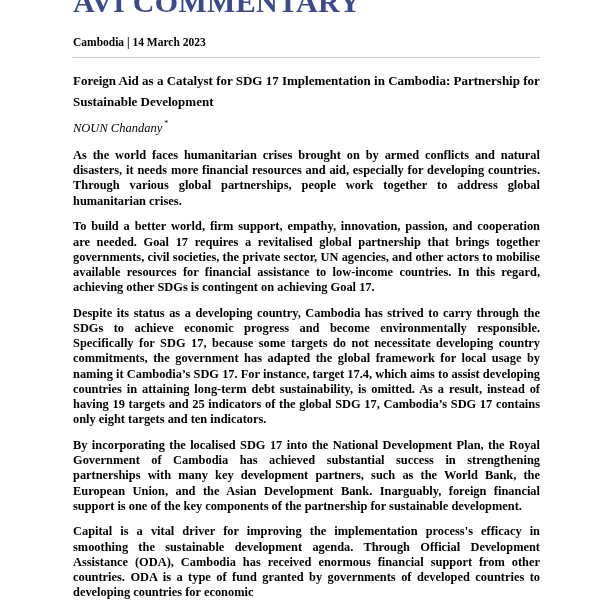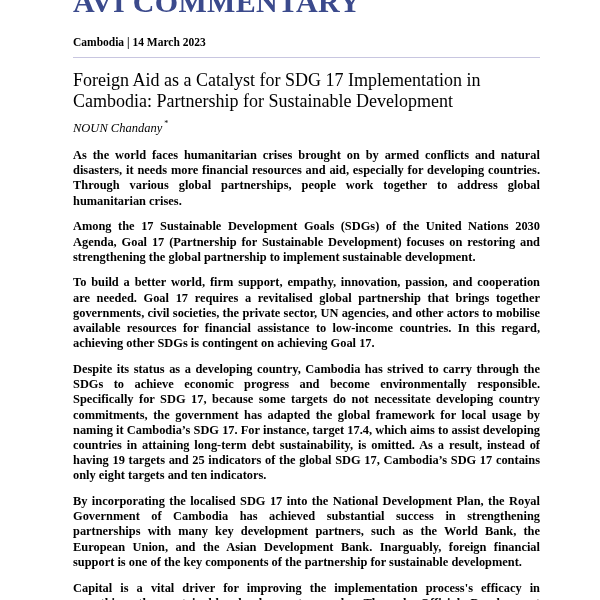--- a/index.html
+++ b/index.html
@@ -1,21 +1,21 @@
 <!DOCTYPE html>
 <html><head>
 <meta charset="utf-8">
 <style>
   html, body { margin:0; padding:0; background:#ffffff; }
   body { width:600px; height:600px; overflow:hidden; position:relative; font-family:"Liberation Serif", serif; color:#000; }
   .page { position:absolute; left:0; top:0; width:600px; height:600px; }
   .masthead { position:absolute; left:73px; top:-16px; font-family:"Liberation Serif", serif; font-weight:bold; font-size:30px; letter-spacing:0.3px; color:#3b4a8c; white-space:nowrap; line-height:36px; }
   .dateline { position:absolute; left:73px; top:35px; font-weight:bold; font-size:11.5px; line-height:14px; white-space:nowrap; }
   .rule { position:absolute; left:73px; top:57px; width:467px; height:1px; background:#c8c6e0; }
-  .title { position:absolute; left:73px; top:70px; width:470px; font-weight:normal; font-size:18px; line-height:21px; }
+  .title { position:absolute; left:73px; top:70px; width:470px; font-weight:bold; font-size:13px; line-height:21px; }
   .author { position:absolute; left:73px; top:117px; font-style:italic; font-size:12.5px; line-height:14px; white-space:nowrap;text-align:center; }
   .author sup { font-size:8px; font-style:normal; vertical-align:6px; margin-left:2px; }
   .body { position:absolute; left:73px; top:148px; width:467px; font-size:12.4px; line-height:15.2px; }
   .body p { margin:0 0 10.5px 0; text-align:justify;font-weight:bold; }
   .body h3 { margin:0 0 5px 0; font-size:12.4px; font-weight:bold; line-height:15.2px; }
 </style>
 </head>
 <body>
 
 <div class="page">
@@ -24,19 +24,18 @@
   <div class="rule"></div>
 
   <h1 class="title" style="margin:0">Foreign Aid as a Catalyst for SDG 17 Implementation in Cambodia: Partnership for Sustainable Development</h1>
 
   <div class="author">
     <span>NOUN Chandany</span><sup>*</sup>
   </div>
 
   <div class="body">
     <p>As the world faces humanitarian crises brought on by armed conflicts and natural disasters, it needs more financial resources and aid, especially for developing countries. Through various global partnerships, people work together to address global humanitarian crises.</p>
-    <p>Among the 17 Sustainable Development Goals (SDGs) of the United Nations 2030 Agenda, Goal 17 (Partnership for Sustainable Development) focuses on restoring and strengthening the global partnership to implement sustainable development.</p>
     <p>To build a better world, firm support, empathy, innovation, passion, and cooperation are needed. Goal 17 requires a revitalised global partnership that brings together governments, civil societies, the private sector, UN agencies, and other actors to mobilise available resources for financial assistance to low-income countries. In this regard, achieving other SDGs is contingent on achieving Goal 17.</p>
     <p>Despite its status as a developing country, Cambodia has strived to carry through the SDGs to achieve economic progress and become environmentally responsible. Specifically for SDG 17, because some targets do not necessitate developing country commitments, the government has adapted the global framework for local usage by naming it Cambodia’s SDG 17. For instance, target 17.4, which aims to assist developing countries in attaining long-term debt sustainability, is omitted. As a result, instead of having 19 targets and 25 indicators of the global SDG 17, Cambodia’s SDG 17 contains only eight targets and ten indicators.</p>
     <p>By incorporating the localised SDG 17 into the National Development Plan, the Royal Government of Cambodia has achieved substantial success in strengthening partnerships with many key development partners, such as the World Bank, the European Union, and the Asian Development Bank. Inarguably, foreign financial support is one of the key components of the partnership for sustainable development.</p>
     <p>Capital is a vital driver for improving the implementation process's efficacy in smoothing the sustainable development agenda. Through Official Development Assistance (ODA), Cambodia has received enormous financial support from other countries. ODA is a type of fund granted by governments of developed countries to developing countries for economic</p>
   </div>
 </div>
 
 </body></html>

